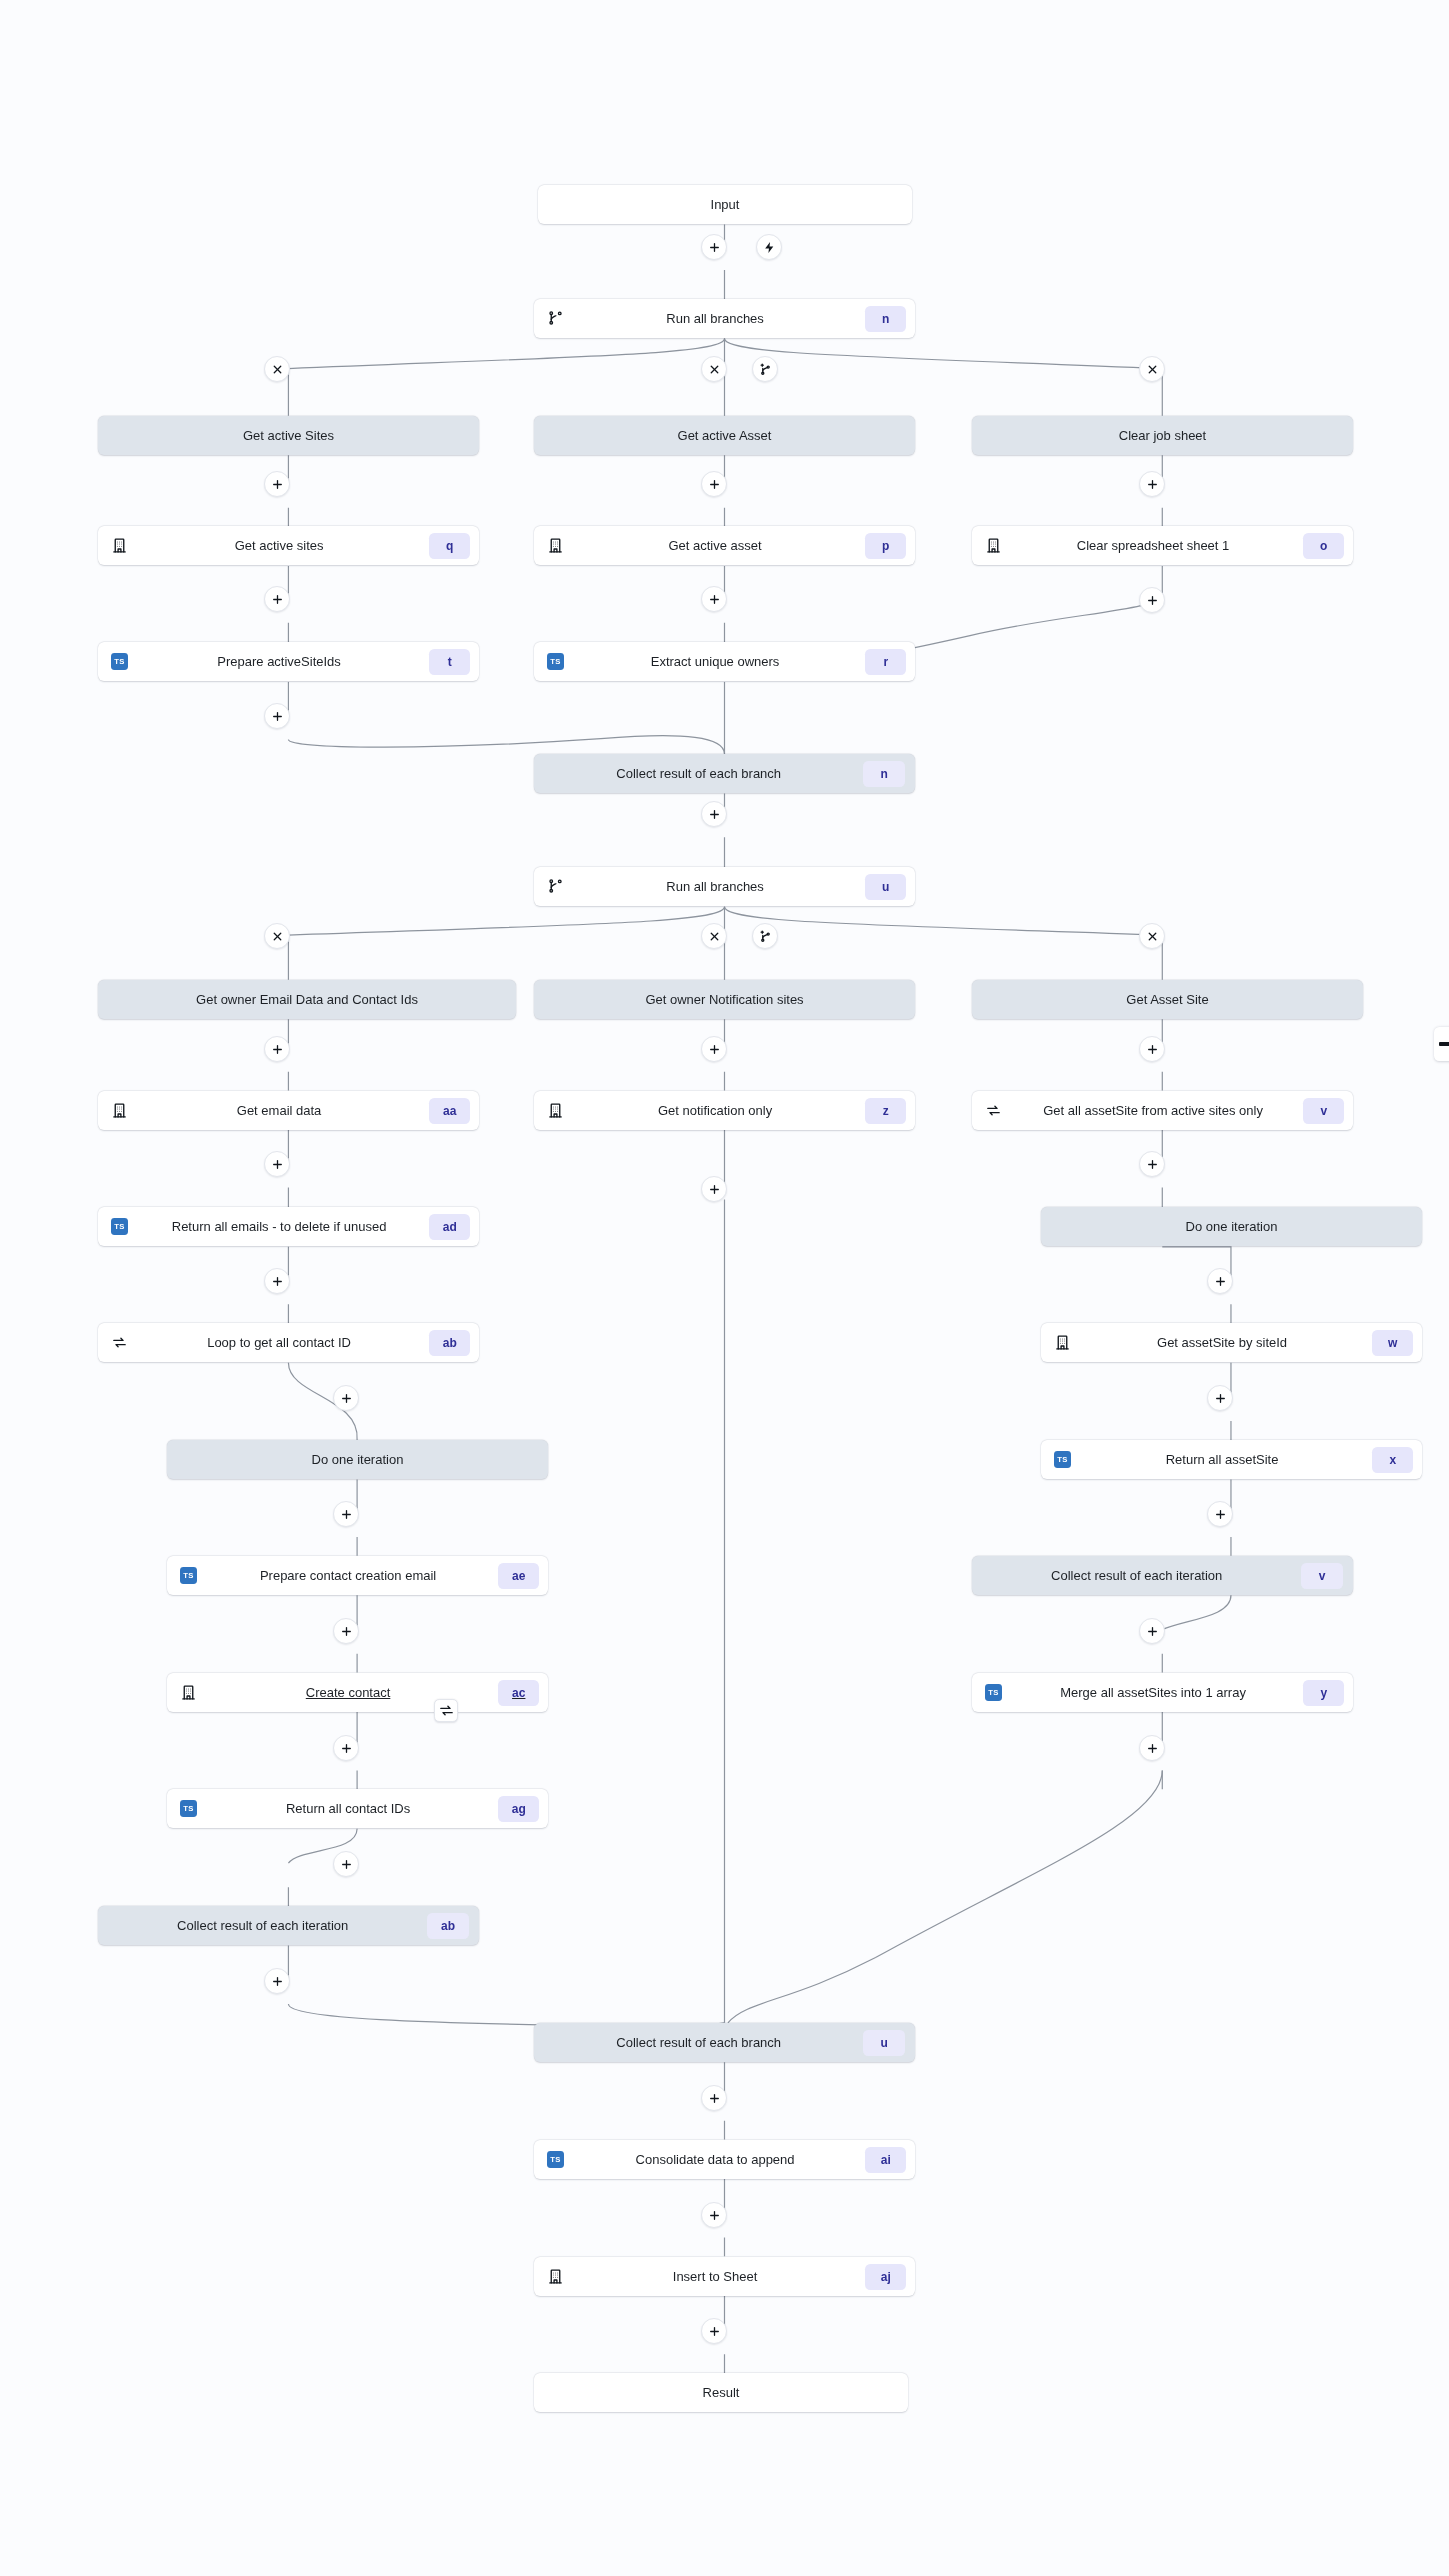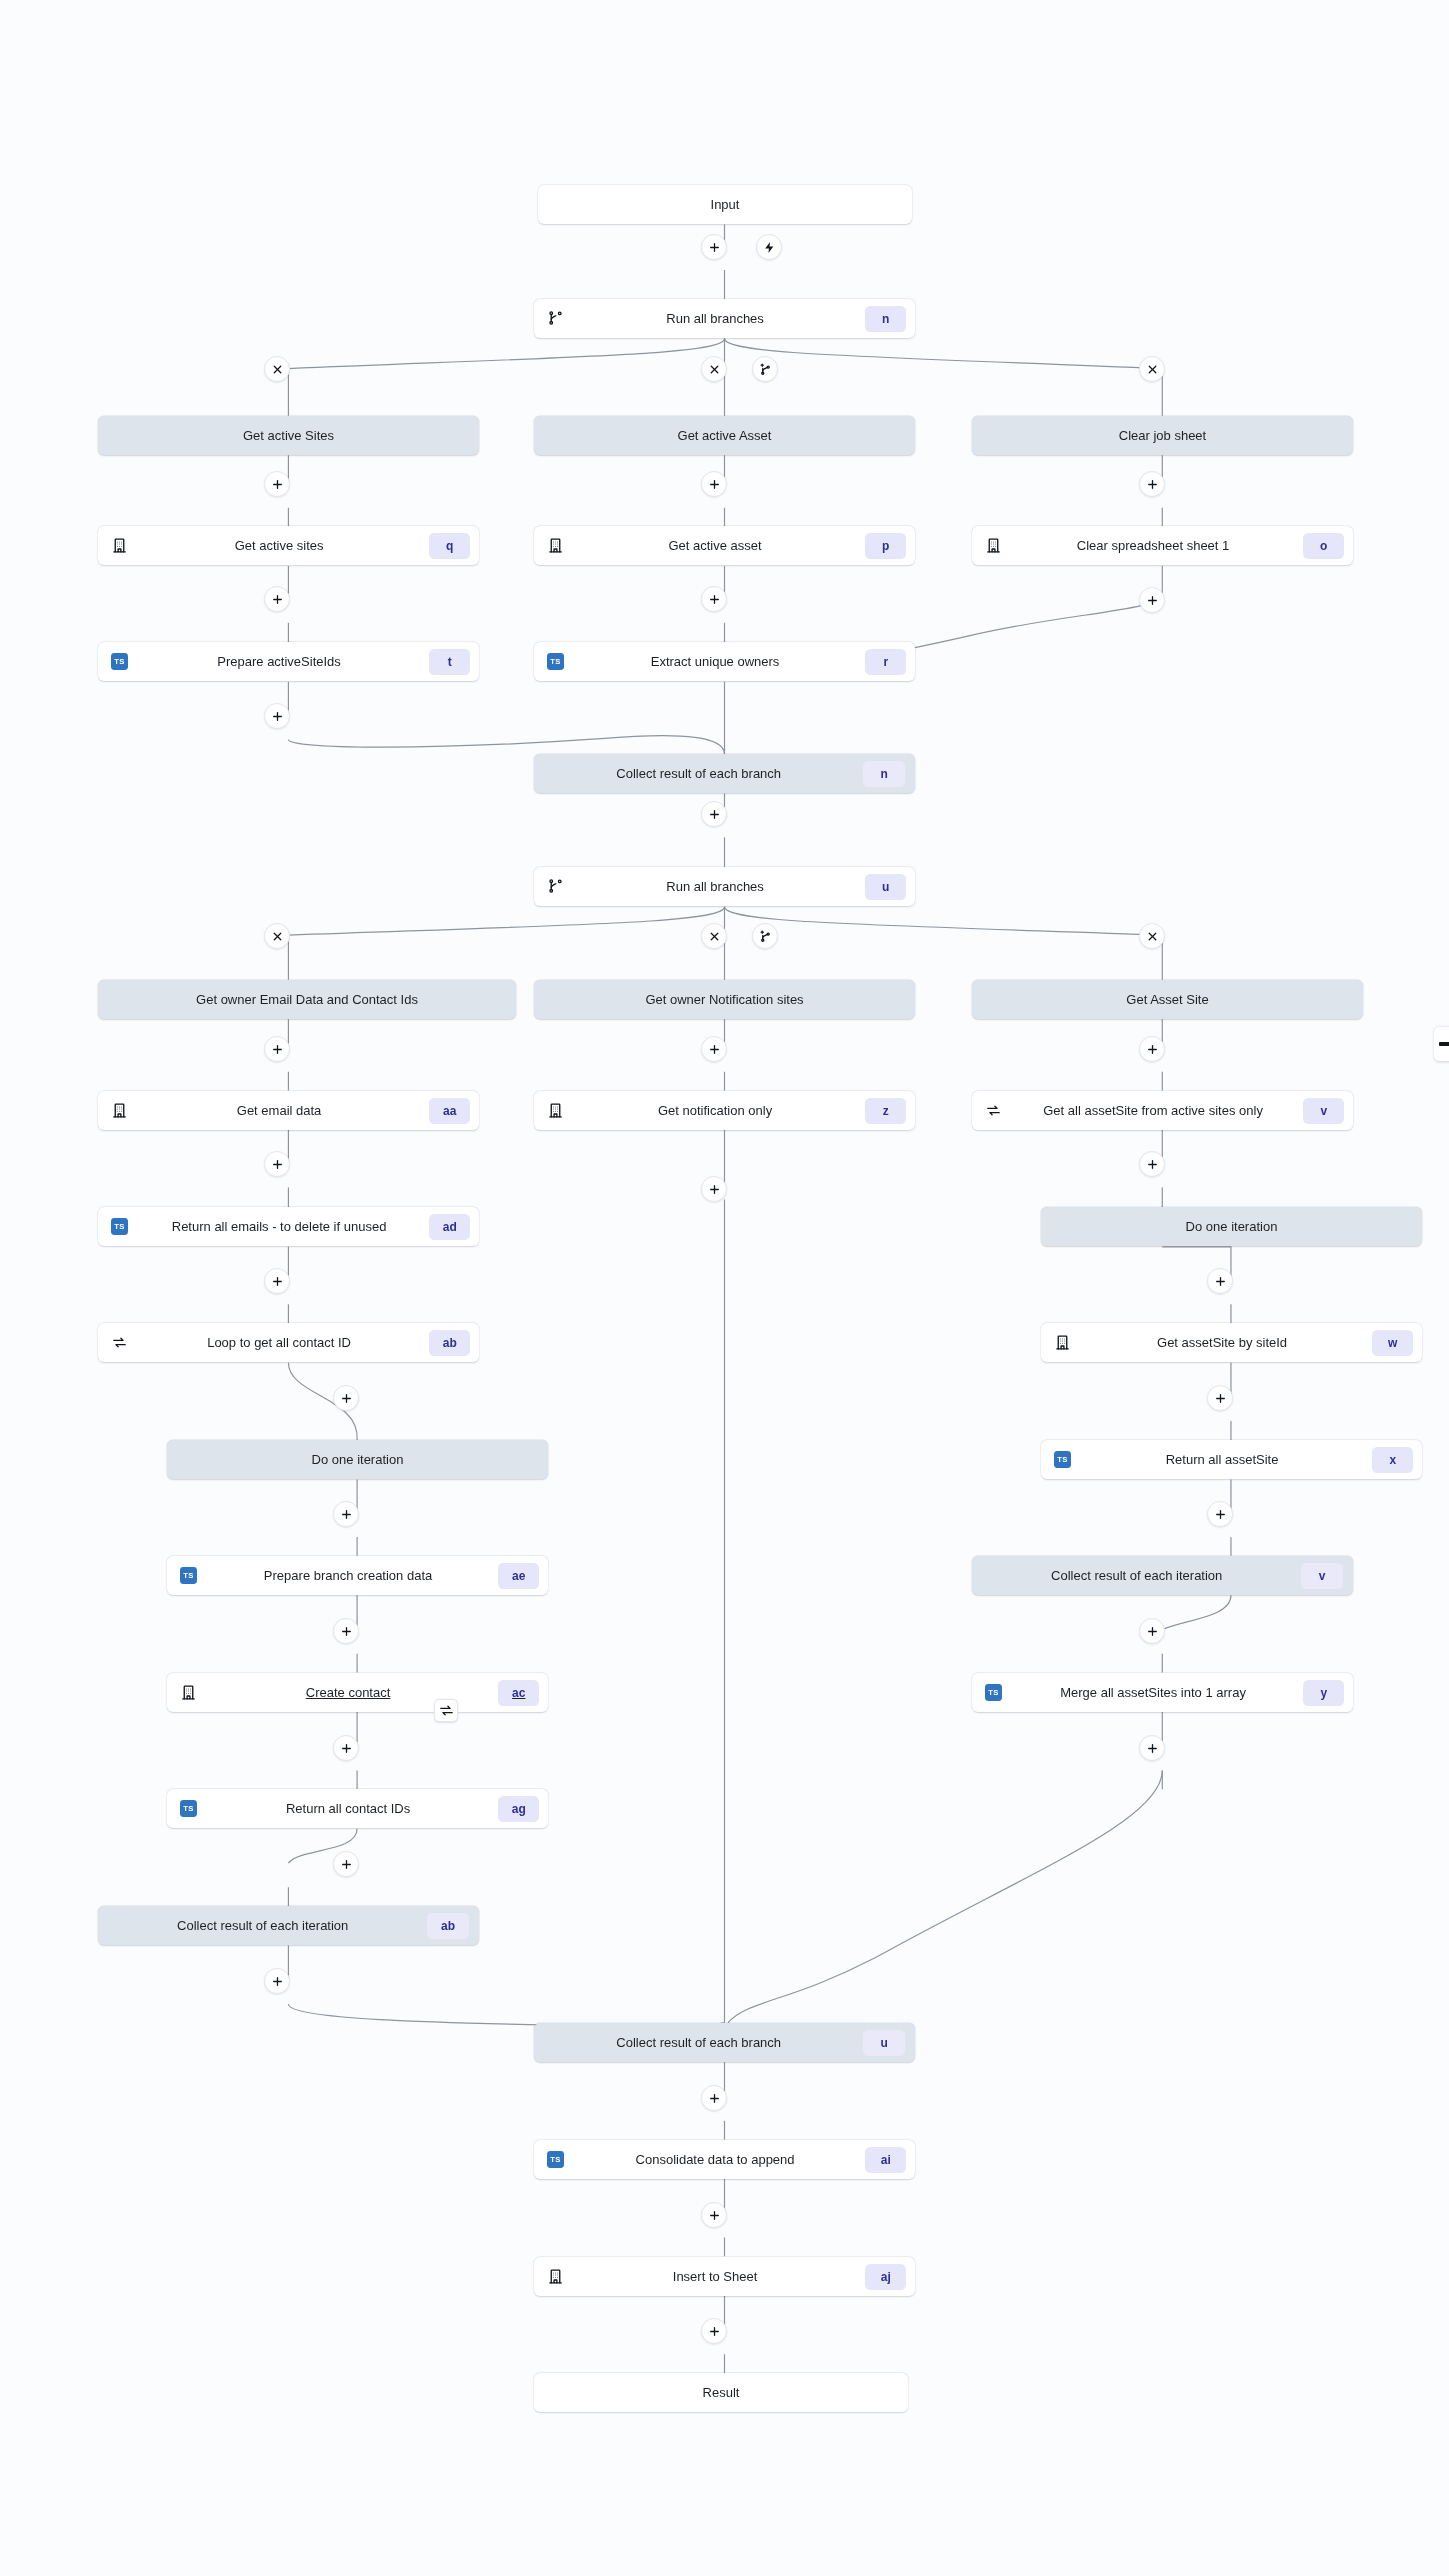--- a/index.html
+++ b/index.html
@@ -380,21 +380,21 @@
         <span class="n-icon">
           <div class="ts-chip">TS</div>
         </span>
         <span class="n-label">Return all assetSite</span>
         <span class="n-badge">x</span>
       </div>
       <div class="node plain" style="left: 167px; top: 1556px; width: 381px;">
         <span class="n-icon">
           <div class="ts-chip">TS</div>
         </span>
-        <span class="n-label">Prepare branch creation data</span>
+        <span class="n-label">Prepare contact creation email</span>
         <span class="n-badge">ae</span>
       </div>
       <div class="node header" style="left: 972px; top: 1556px; width: 381px;">
         <span class="n-label">Collect result of each iteration</span>
         <span class="n-badge">v</span>
       </div>
       <div class="node plain" style="left: 167px; top: 1673px; width: 381px; text-decoration: underline;">
         <span class="n-icon">
           <span style="display: flex;">
             <svg width="17" height="17" viewBox="0 0 24 24" fill="none" stroke="#11161c" stroke-width="1.9" stroke-linecap="round" stroke-linejoin="round">

